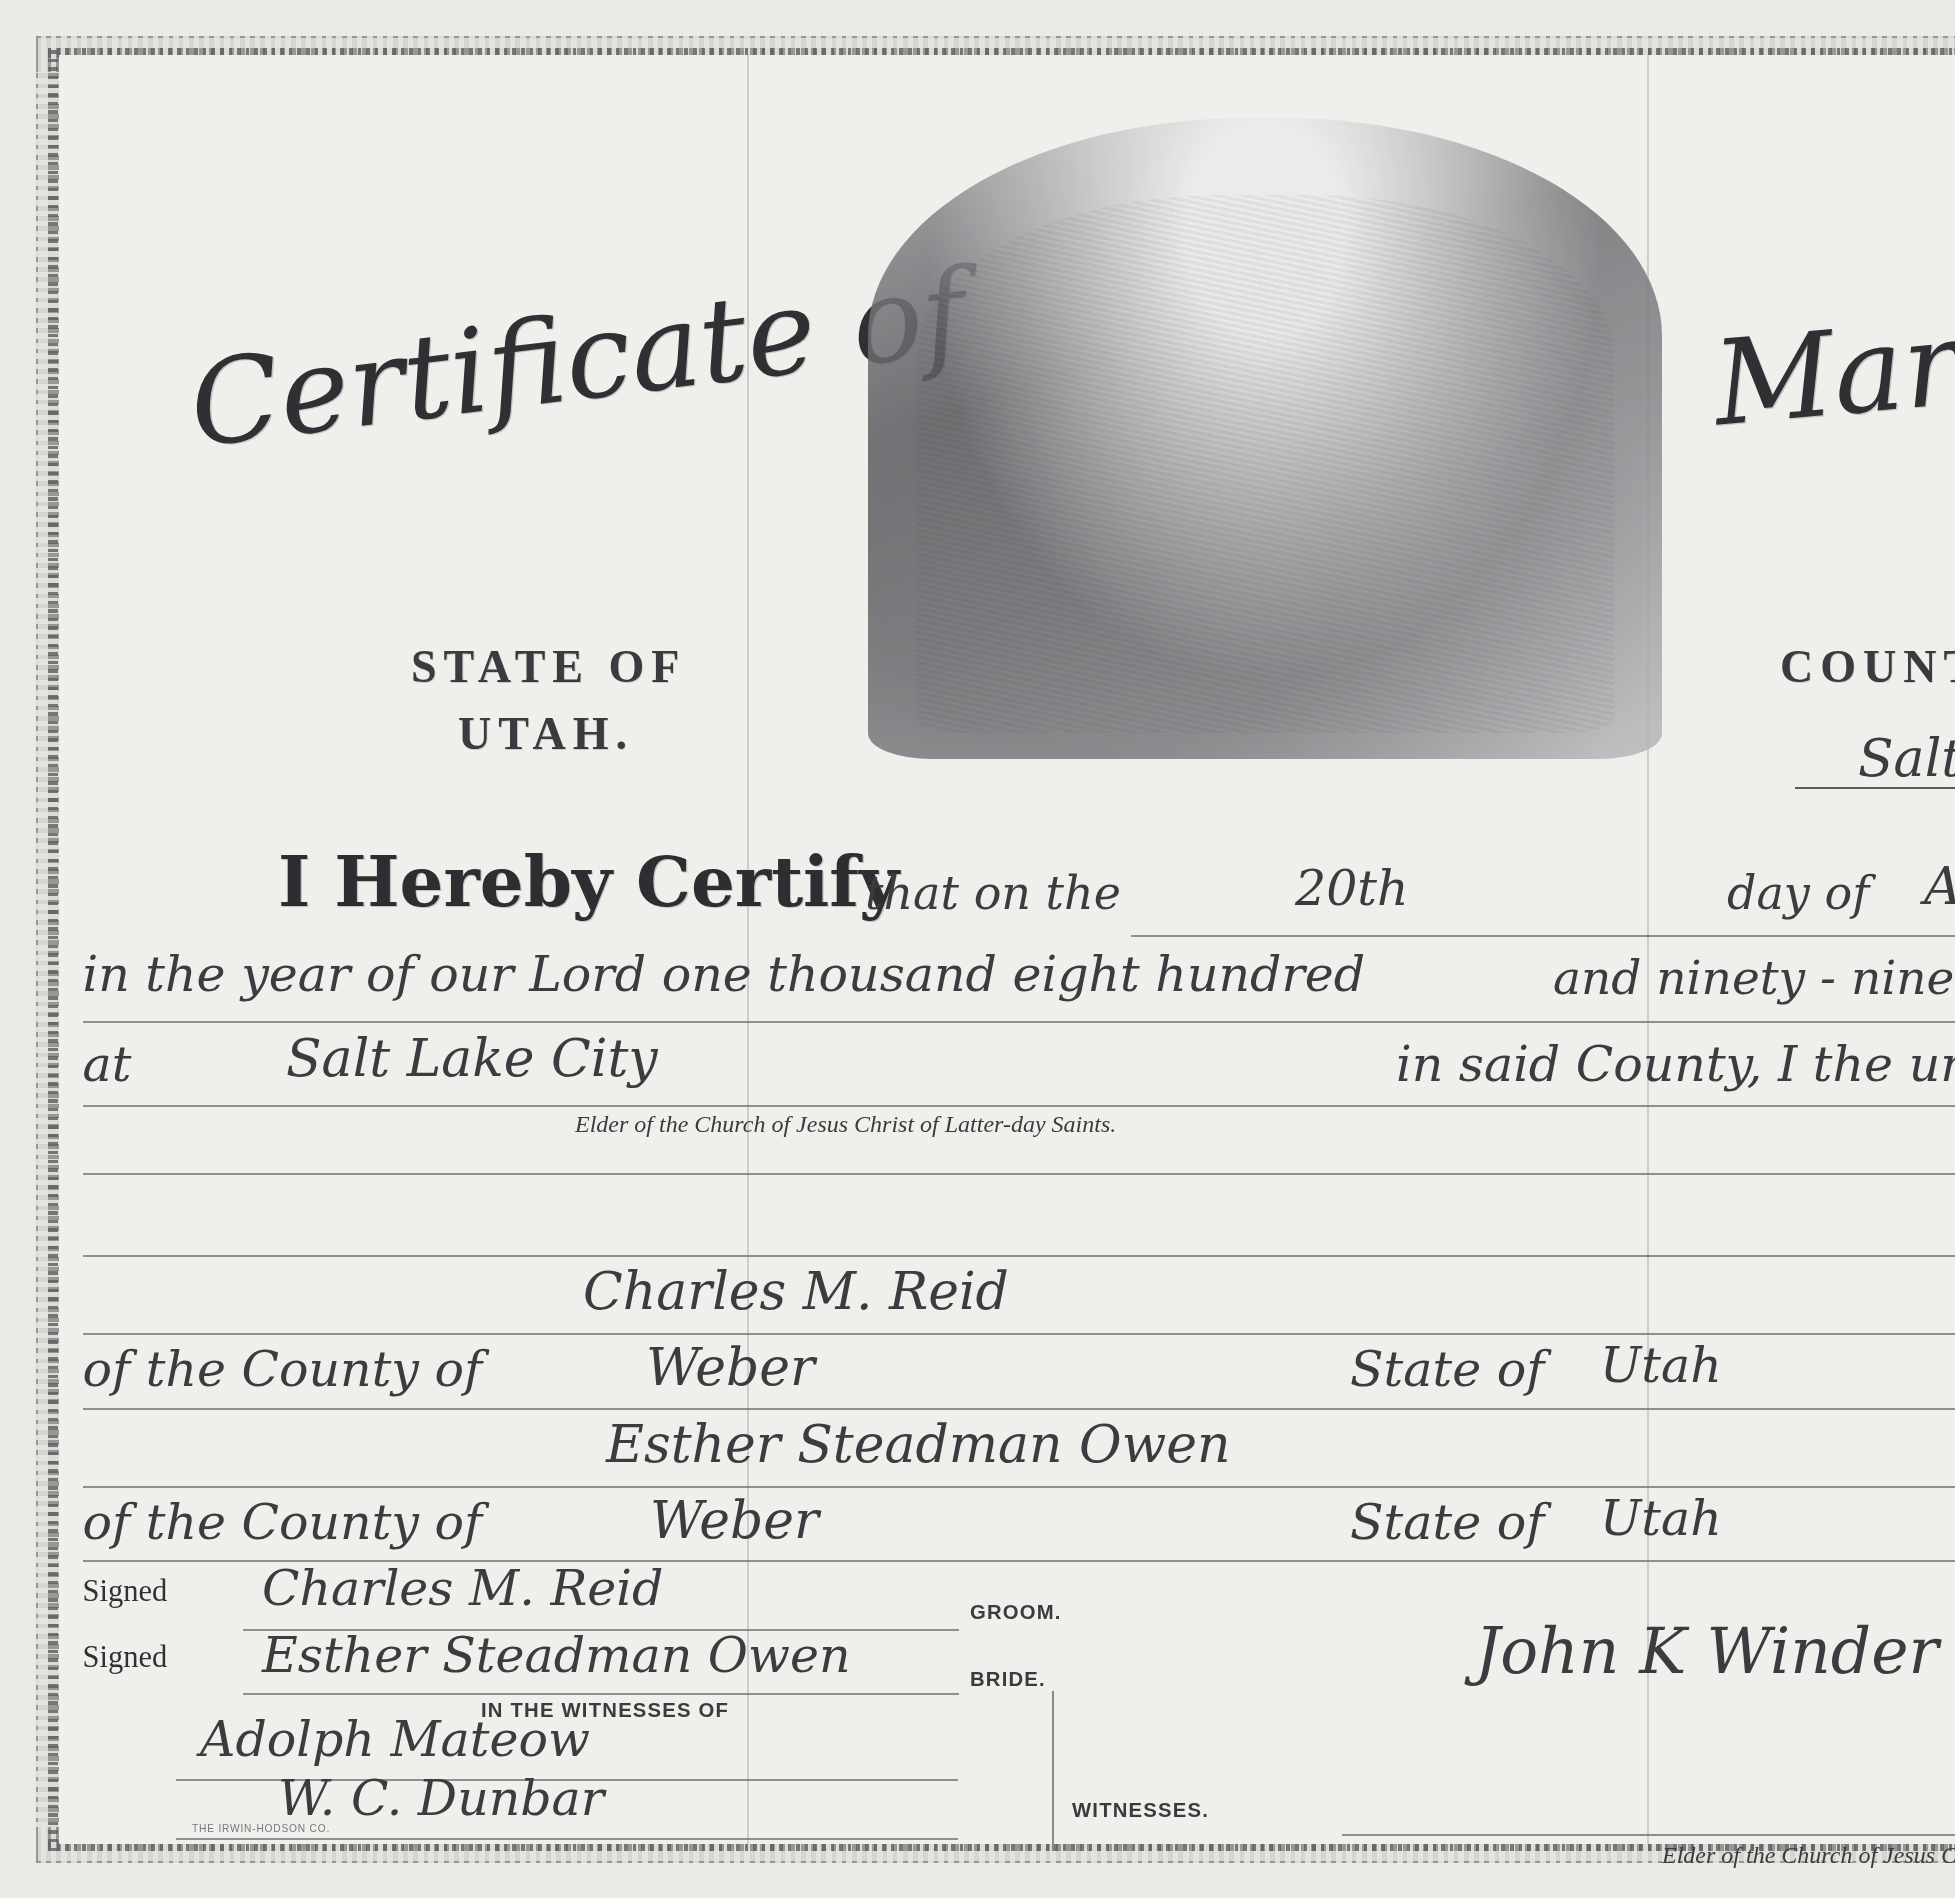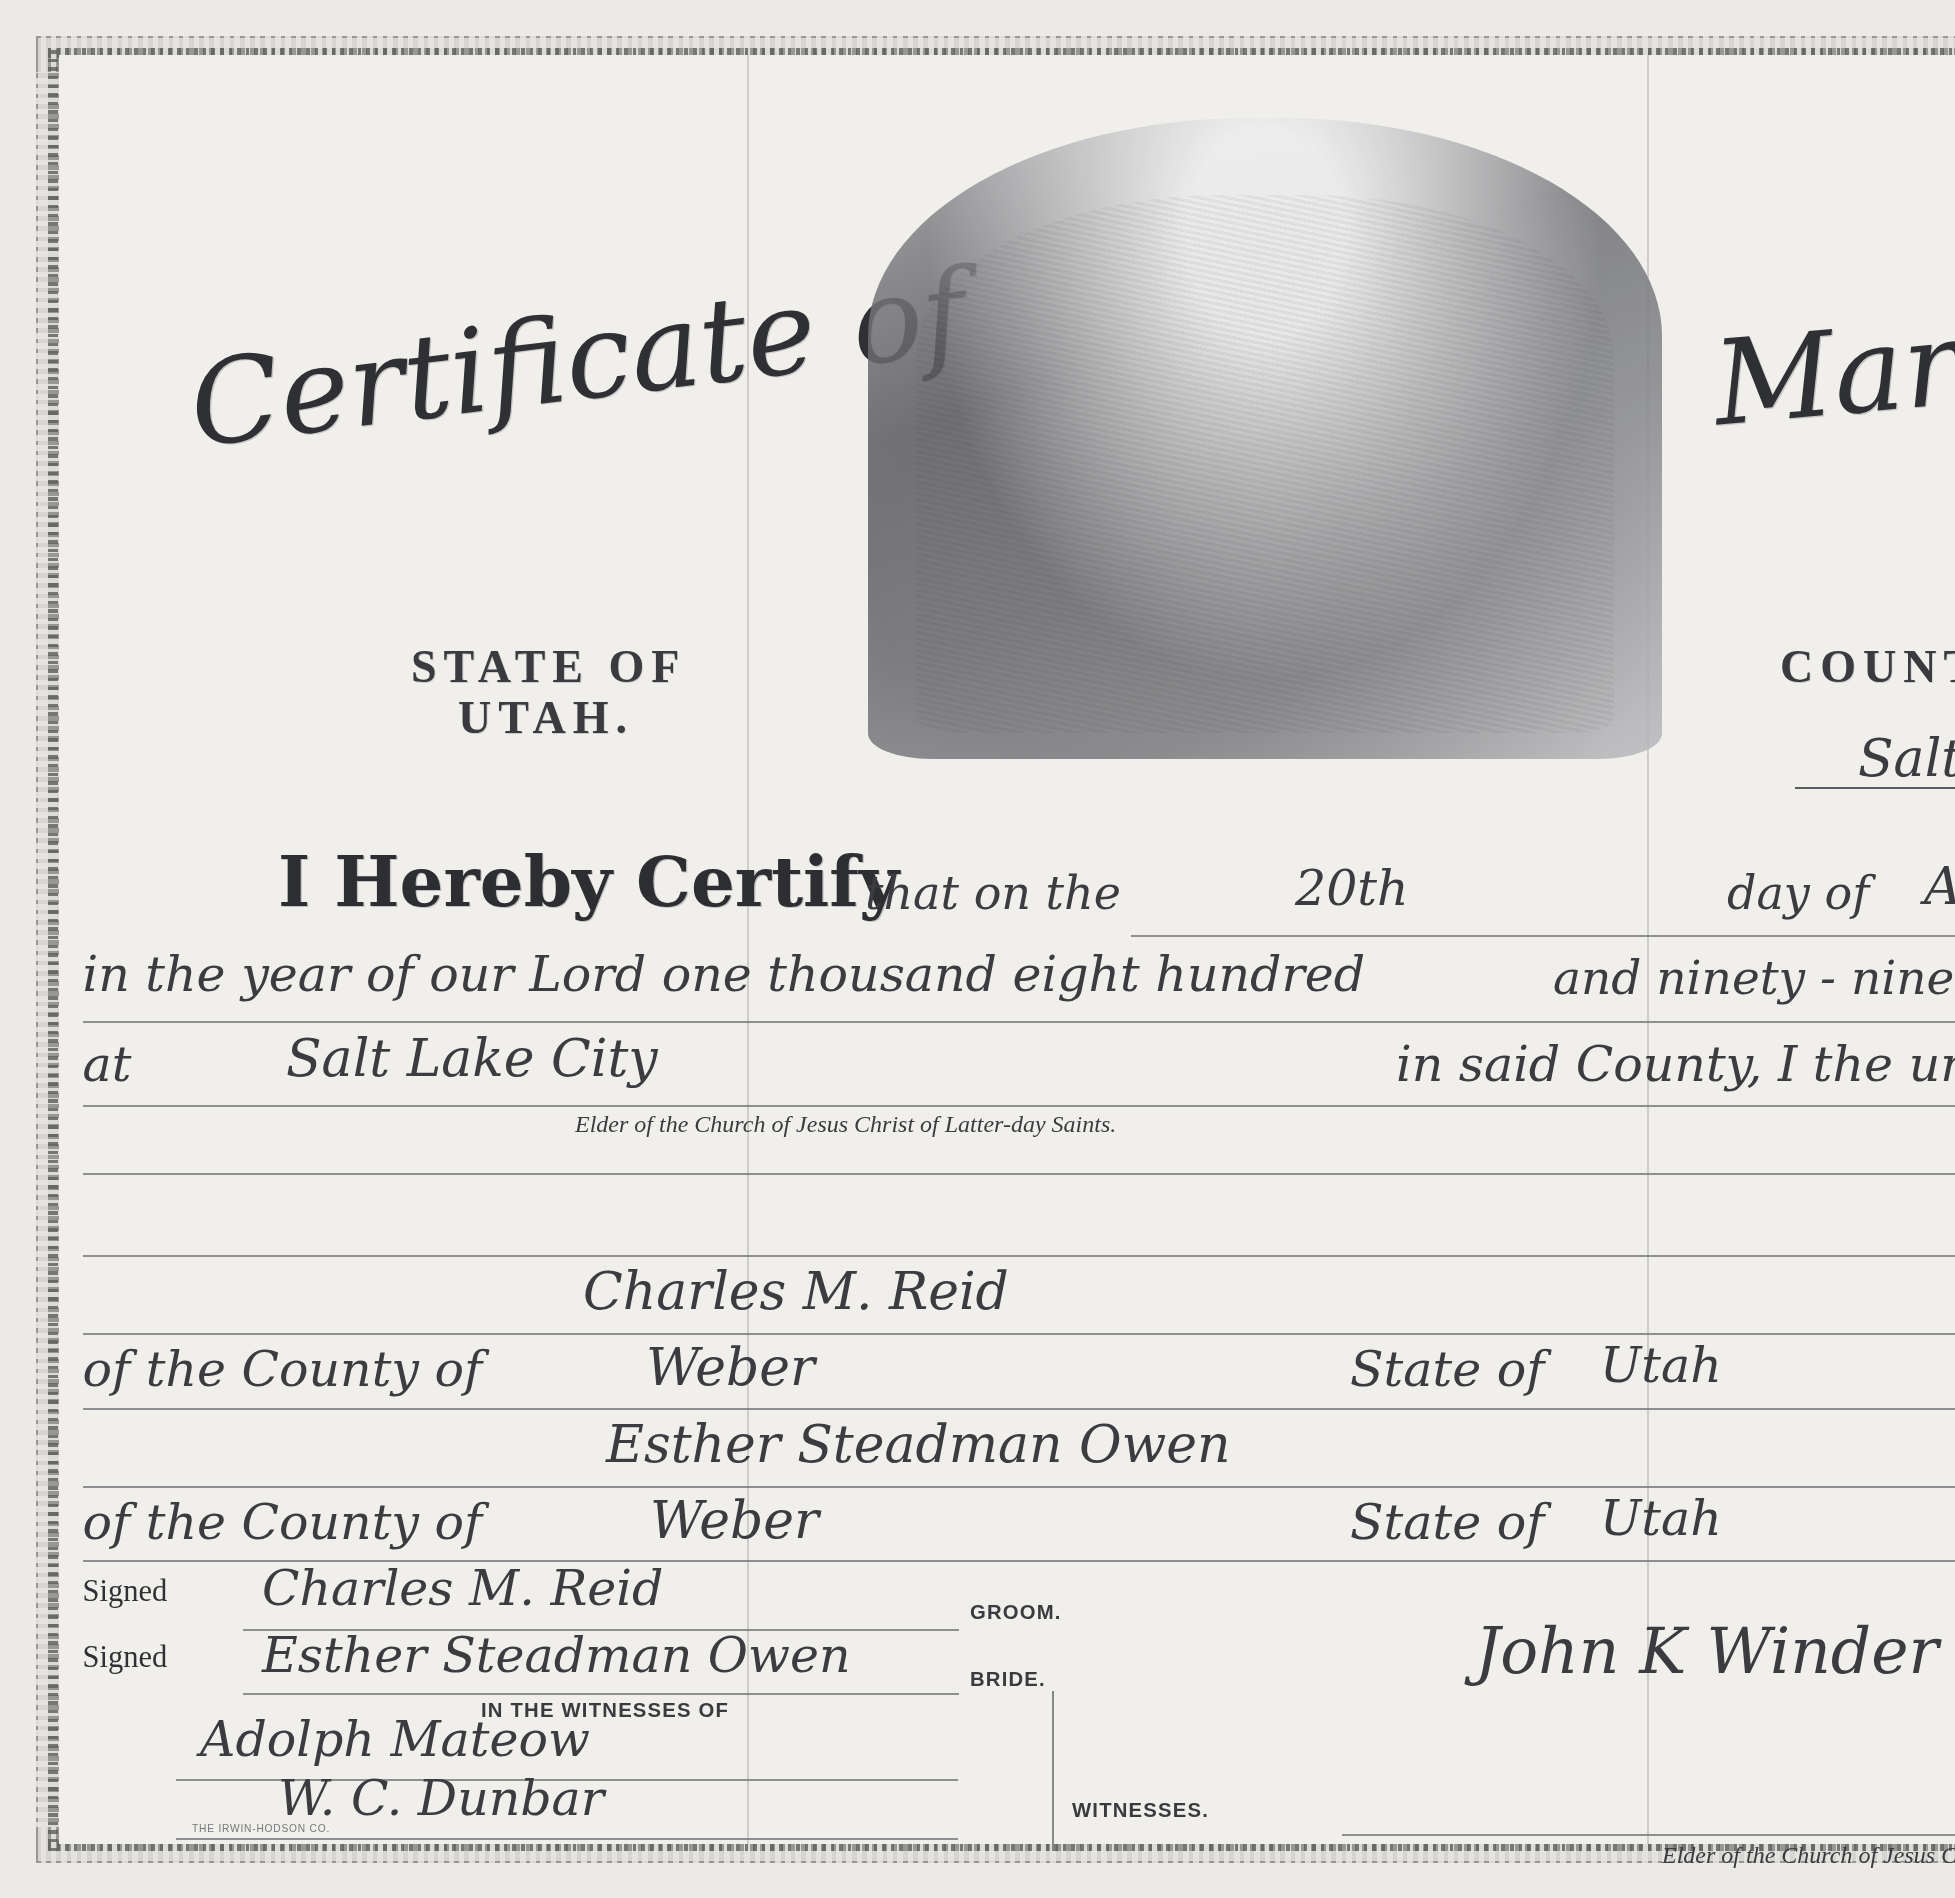--- a/index.html
+++ b/index.html
@@ -114,21 +114,21 @@
   
   .blockcaps {
     position: absolute;
     font-family: "Liberation Serif", serif;
     font-weight: bold;
     letter-spacing: 7px;
     color: #3a3b3e;
     text-shadow: 0.8px 0.8px 0 rgba(150,150,155,.4);
   }
   .state-of { left: 352px; top: 569px; font-size: 46px; }
-  .state-name { left: 399px; top: 620px; font-size: 46px; }
+  .state-name { left: 399px; top: 636px; font-size: 46px; }
   .county-of { left: 1721px; top: 569px; font-size: 46px; }
   .county-value {
     position: absolute;
     left: 1799px; top: 657px;
     font-size: 52px;
   }
   .county-rule {
     position: absolute;
     left: 1736px; top: 716px;
     width: 403px; height: 2px;

